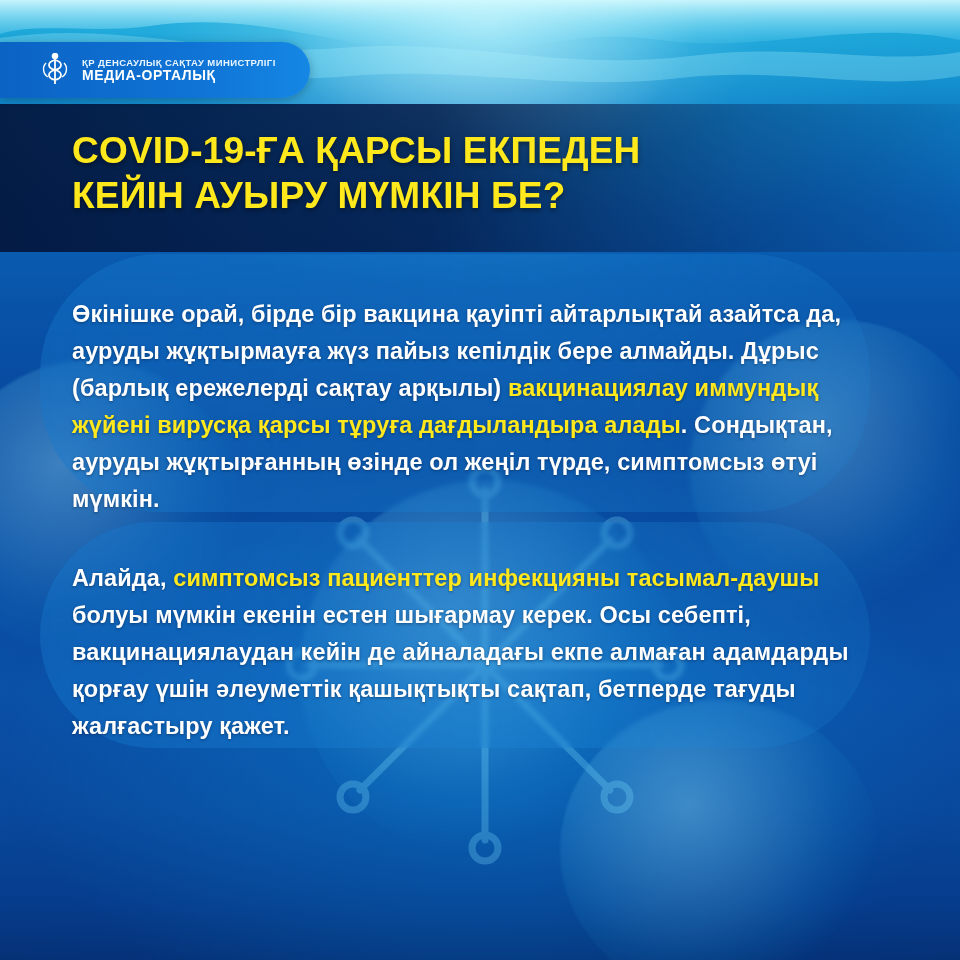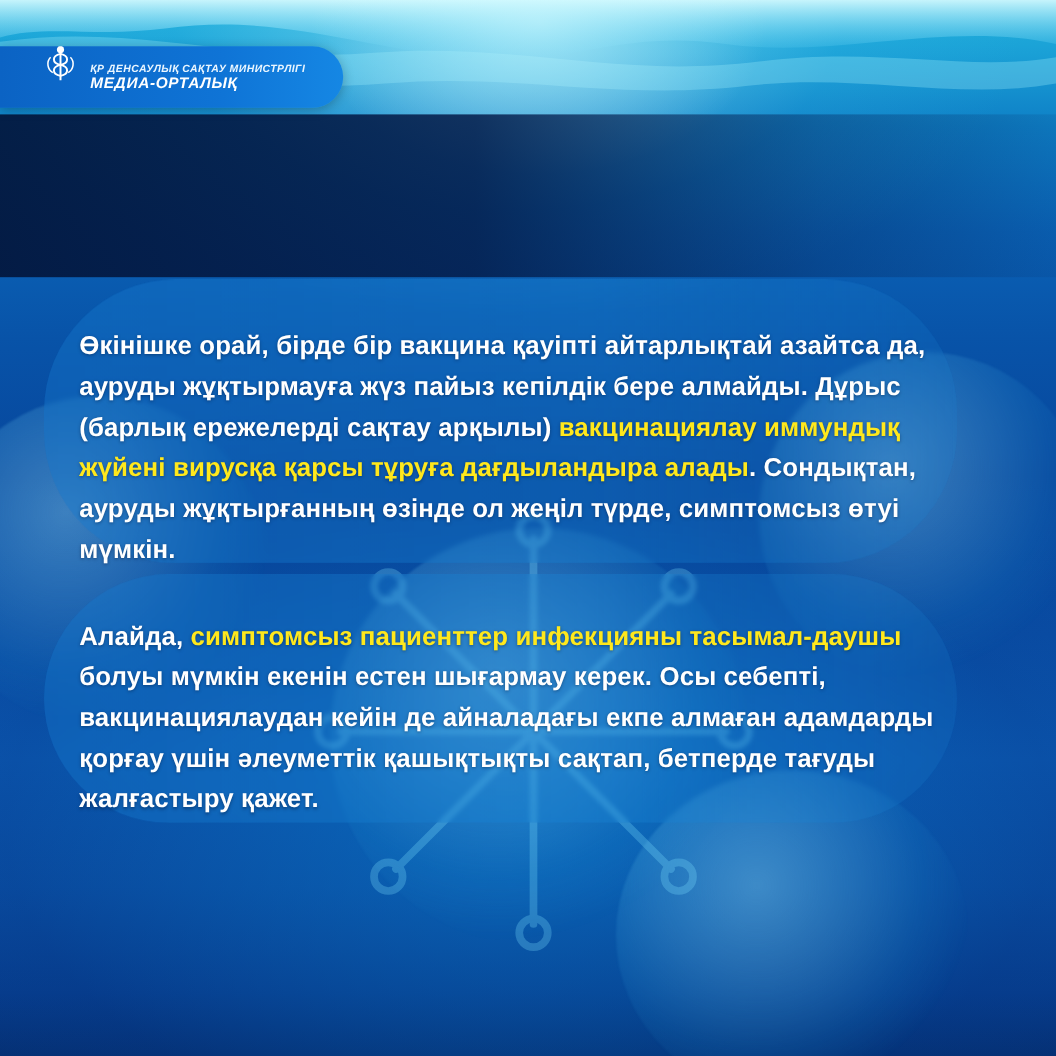--- a/index.html
+++ b/index.html
@@ -69,26 +69,26 @@
   }
 
   
   .logo-badge {
     position: absolute;
     left: 0;
     top: 42px;
     height: 56px;
     padding: 0 34px 0 40px;
     display: flex;
+    align-items: center;
     gap: 12px;
     background: linear-gradient(90deg, #0b63c4 0%, #0f74d6 65%, #1587e4 100%);
     border-top-right-radius: 28px;
     border-bottom-right-radius: 28px;
     box-shadow: 0 2px 10px rgba(0,0,0,0.25);
-    font-style: italic;
   }
   .logo-mark {
     width: 30px;
     height: 34px;
     flex: none;
     display: block;
   }
   .logo-text {
     display: flex;
     flex-direction: column;
@@ -207,20 +207,24 @@
         <path d="M6 10 C2 14 3 21 8 24" stroke-width="1.4"></path>
         <path d="M24 10 C28 14 27 21 22 24" stroke-width="1.4"></path>
       </g>
     </svg>
     <div class="logo-text">
       <div class="logo-top">ҚР ДЕНСАУЛЫҚ САҚТАУ МИНИСТРЛІГІ</div>
       <div class="logo-main">МЕДИА-ОРТАЛЫҚ</div>
     </div>
   </div>
 
+  <div class="headline">
+    <div>COVID-19-ҒА ҚАРСЫ ЕКПЕДЕН</div>
+    <div>КЕЙІН АУЫРУ МҮМКІН БЕ?</div>
+  </div>
 
   <div class="panel panel-1"></div>
   <div class="panel panel-2"></div>
 
   <p class="body-text para-2"><span>Алайда, </span><span class="hl">симптомсыз пациенттер инфекцияны тасымал-даушы</span><span> болуы мүмкін екенін естен шығармау керек. Осы себепті, вакцинациялаудан кейін де айналадағы екпе алмаған адамдарды қорғау үшін әлеуметтік қашықтықты сақтап, бетперде тағуды жалғастыру қажет.</span></p>
 
   <p class="body-text para-1"><span>Өкінішке орай, бірде бір вакцина қауіпті айтарлықтай азайтса да, ауруды жұқтырмауға жүз пайыз кепілдік бере алмайды. Дұрыс (барлық ережелерді сақтау арқылы) </span><span class="hl">вакцинациялау  иммундық жүйені вирусқа қарсы тұруға дағдыландыра алады</span><span>. Сондықтан, ауруды жұқтырғанның өзінде ол жеңіл түрде, симптомсыз өтуі мүмкін.</span></p>
 
 </div>
 

